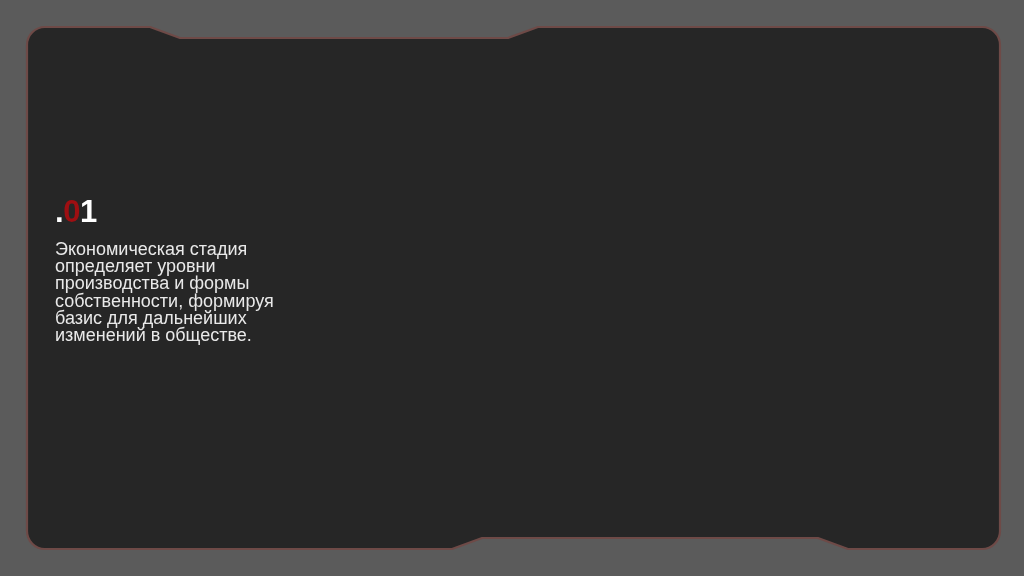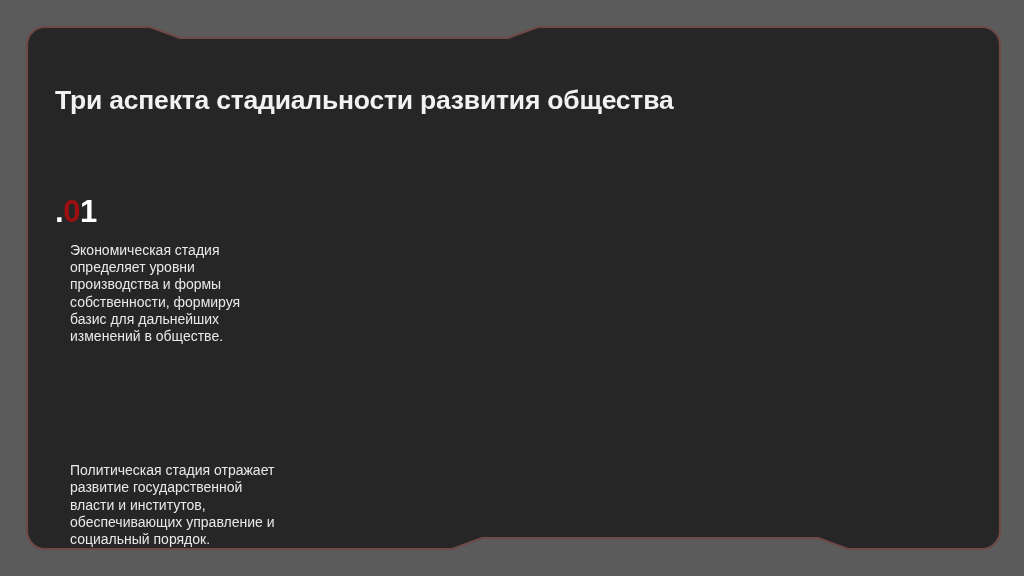--- a/index.html
+++ b/index.html
@@ -83,24 +83,24 @@
     color: #ffffff;
   }
   .col-number .zero {
     color: #9e0f12;
   }
   .col-number .digit {
     color: #ffffff;
   }
 
   .col-body {
-    font-size: 14px;
+    font-size: 18px;
     line-height: 17.2px;
     color: #e9e9e9;
-    margin: 15px;
+    margin: 0;
   }
 </style>
 </head>
 <body>
 
 <div id="slide-root">
 
   <div class="card-frame">
     <svg viewBox="0 0 1024 576" xmlns="http://www.w3.org/2000/svg" aria-hidden="true">
       <path d="
@@ -120,33 +120,31 @@
               L 45 549
               A 18 18 0 0 1 27 531
               L 27 45
               A 18 18 0 0 1 45 27
               Z" fill="#262626" stroke="#6e4a47" stroke-width="2.2" stroke-linejoin="round"></path>
     </svg>
   </div>
 
   <div class="content">
 
-    <div class="slide-title">Три аспекта стадиальности развития общества</div>
 
     <div class="columns">
 
       <div class="column">
         <div class="col-number">
           <span class="dot">.</span><span class="zero">0</span><span class="digit">1</span>
         </div>
         <p class="col-body">Экономическая стадия определяет уровни производства и формы собственности, формируя базис для дальнейших изменений в обществе.</p>
       </div>
 
       <div class="column">
-        <p class="col-body">Политическая стадия отражает развитие государственной власти и институтов, обеспечивающих управление и социальный порядок.</p>
       </div>
 
       <div class="column">
       </div>
 
     </div>
   </div>
 </div>
 
 </body></html>

